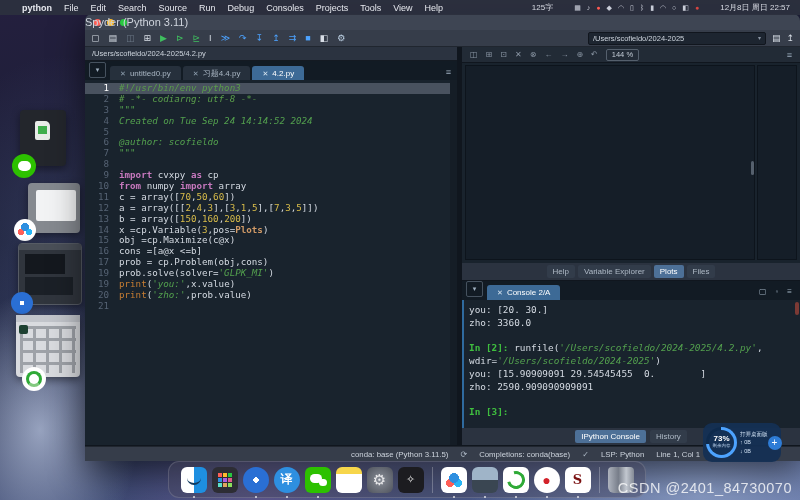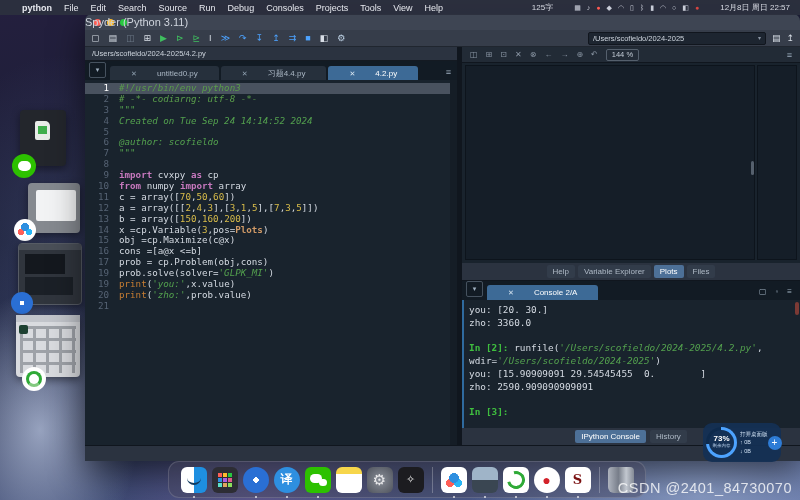--- a/index.html
+++ b/index.html
@@ -39,21 +39,21 @@
     color:#cdd4dd;font-size:7.5px;line-height:11px;padding:0 4px;display:flex;justify-content:space-between}
   #wd-box .car{color:#8a94a2;font-size:6px}
   
   #content{position:absolute;left:0;top:33px;right:0;bottom:15px;background:#10161e}
   #leftpane{position:absolute;left:0;top:0;width:372px;bottom:1px;background:#19232d}
   #breadcrumb{height:13px;background:#2b3340;color:#cdd4dd;font-size:7.5px;line-height:13px;
     padding-left:7px;border-bottom:1px solid #141a22;white-space:nowrap}
   .tabbar{height:20px;background:#121b24;display:flex;align-items:flex-end;gap:2px;padding:0 2px}
   .browse-btn{width:15px;height:14px;margin:0 2px 3px 2px;border:1px solid #46525f;border-radius:2px;
     color:#9fb0c0;font-size:7px;text-align:center;line-height:13px}
-  .etab{height:15px;display:flex;align-items:center;gap:20px;padding:0 21px;border-radius:3px 3px 0 0;
+  .etab{height:15px;display:flex;align-items:center;gap:4px;padding:0 10px;border-radius:3px 3px 0 0;
     background:#26303c;color:#a9b6c3;font-size:8px;white-space:nowrap}
   .etab.active{background:#3d6a96;color:#fff}
   .etab .x{font-size:7px;color:#8fa0b0}
   .etab.active .x{color:#d6e4f0}
   .tab-menu{margin-left:auto;color:#9fb0c0;font-size:9px;margin-bottom:4px;margin-right:4px}
   
   #codearea{position:absolute;left:0;top:33px;right:0;bottom:0;background:#19232d;overflow:hidden;
     font-family:"DejaVu Sans Mono",monospace;font-size:9.2px}
   #codescroll{position:absolute;right:0;top:0;width:7px;bottom:0;background:#151d26}
   .cline{display:flex;height:10.9px;line-height:10.9px;white-space:pre}
@@ -408,20 +408,28 @@
         </div>
       </div>
 
       <div id="footertabs">
           <span class="ptab active">IPython Console</span>
           <span class="ptab">History</span>
         </div>
     </div>
   </div>
 
+  <div id="statusbar">
+      <span>conda: base (Python 3.11.5)</span>
+      <span class="sb-ic">⟳</span>
+      <span>Completions: conda(base)</span>
+      <span class="sb-ic">✓</span>
+      <span>LSP: Python</span>
+      <span>Line 1, Col 1</span>
+    </div>
 </div>
 
 <div id="dock">
     <div class="dicon d-finder">
       <span class="dot"></span>
     </div>
     <div class="dicon d-launchpad"></div>
     <div class="dicon d-chrome">
       <span class="dot"></span>
     </div>

